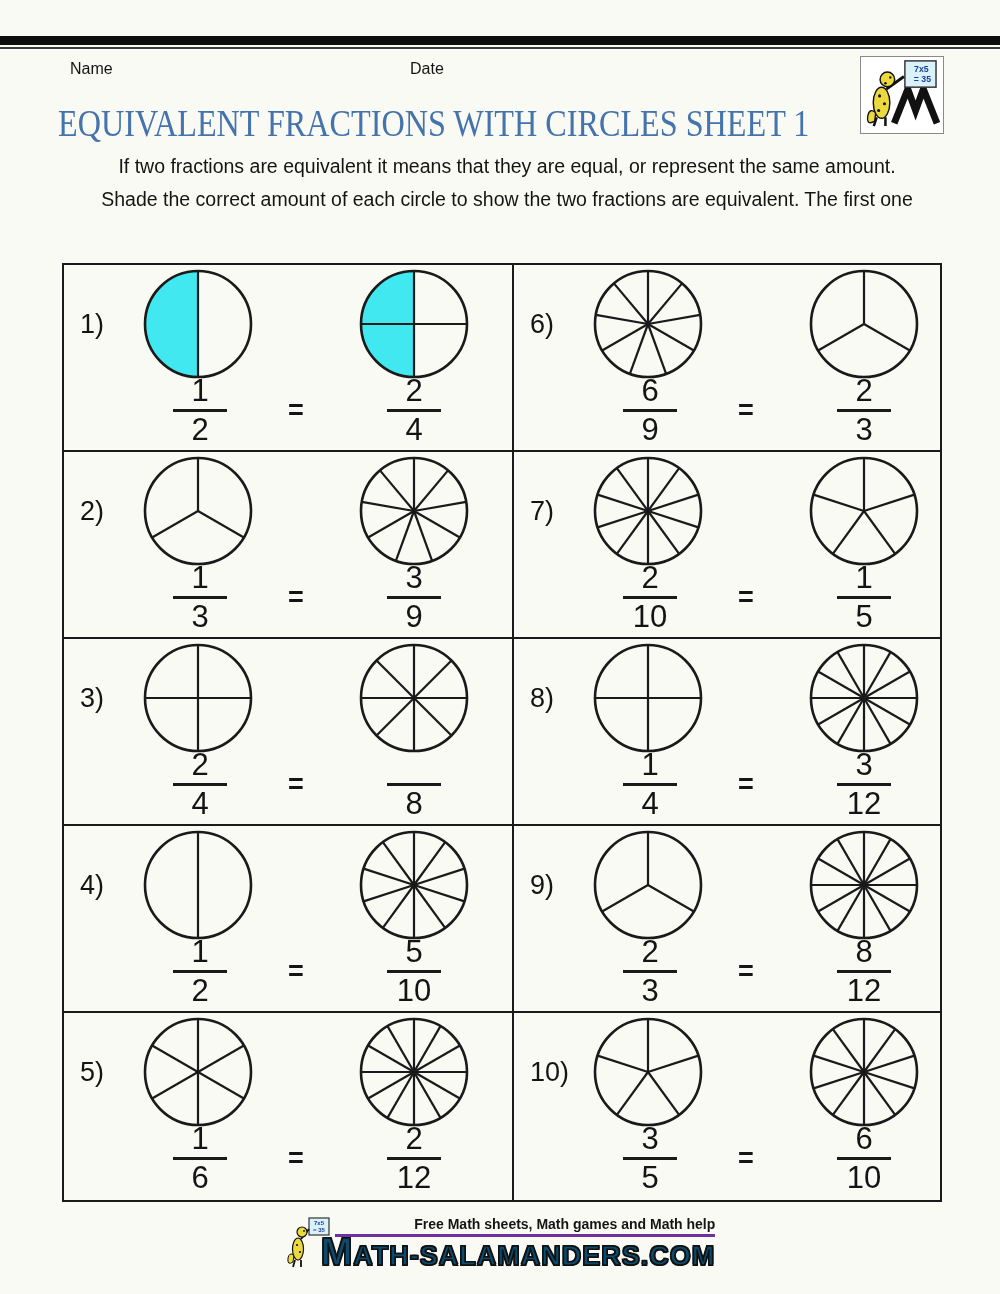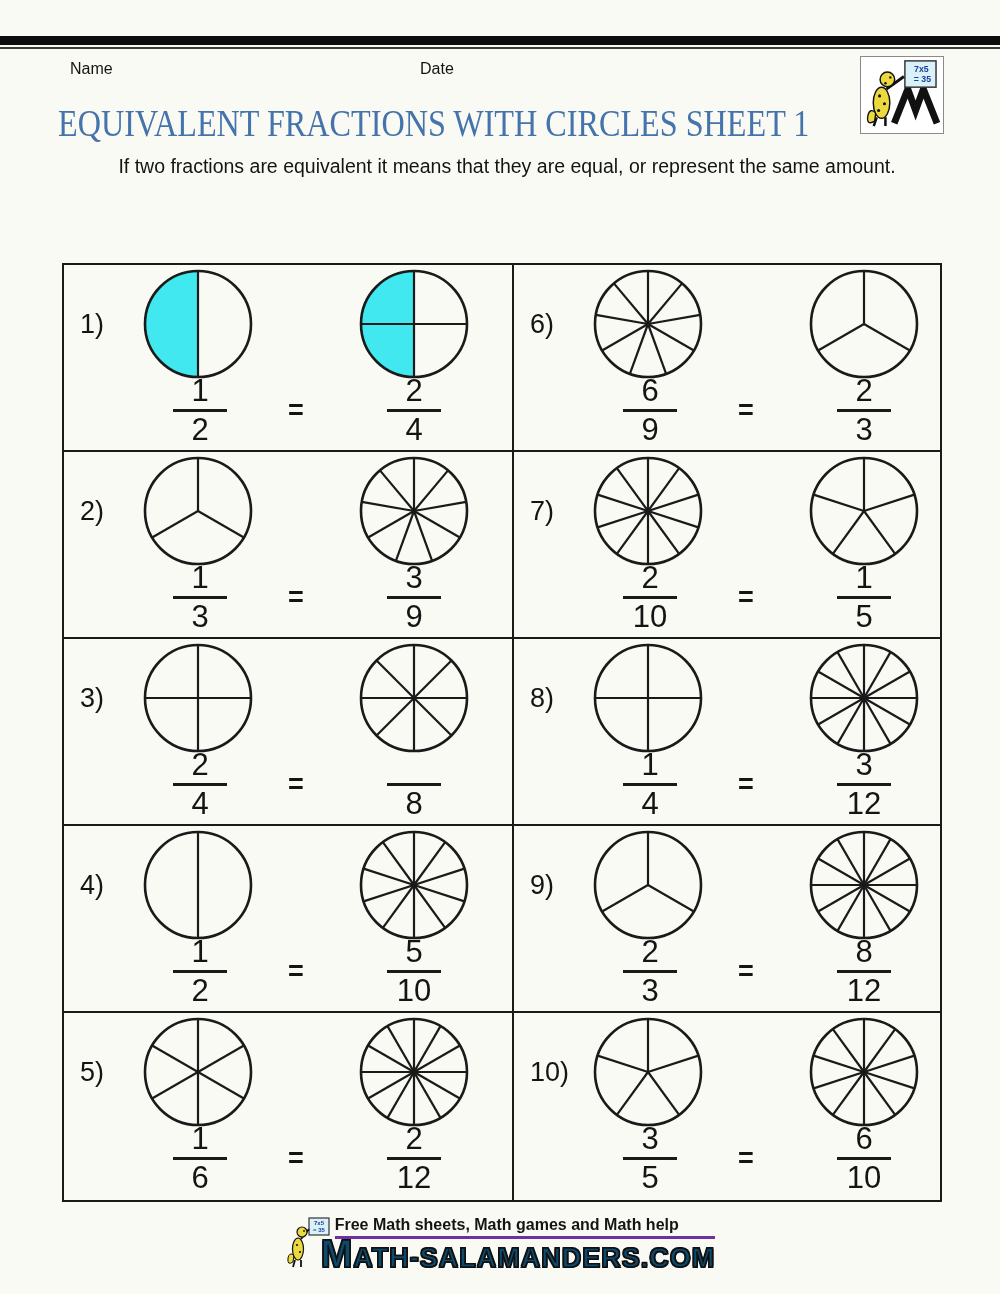--- a/index.html
+++ b/index.html
@@ -7,21 +7,21 @@
     width:1000px;height:1294px;position:relative;
     background:#fafaf4;
     font-family:"Liberation Sans",sans-serif;
     color:#141414;overflow:hidden;
   }
   
   .topbar{position:absolute;left:0;top:36px;width:1000px;height:9px;background:#0d0d0d;}
   .topbar-sub{position:absolute;left:0;top:47px;width:1000px;height:2px;background:#3c3c3c;}
   
   .name-label{position:absolute;left:70px;top:60px;font-size:16px;}
-  .date-label{position:absolute;left:420px;top:60px;font-size:16px;}
+  .date-label{position:absolute;left:410px;top:60px;font-size:16px;}
   .logo-box{position:absolute;left:860px;top:56px;width:82px;height:76px;background:#ffffff;border:1px solid #8a8a8a;}
   
   .page-title{
     position:absolute;left:58px;top:102px;white-space:nowrap;
     font-family:"Liberation Serif",serif;font-size:37px;font-weight:500;
     transform:scaleX(0.87);transform-origin:left top;letter-spacing:0px;
   }
   .instructions{position:absolute;left:62px;top:150px;width:890px;font-size:19.5px;text-align:center;}
   .instructions .iline{height:32.5px;line-height:32.5px;white-space:nowrap;}
   
@@ -37,21 +37,21 @@
   .circ{position:absolute;top:3px;width:112px;height:112px;}
   .c1{left:78px;} .c2{left:294px;}
   .frac{position:absolute;top:108px;width:90px;text-align:center;font-size:31px;}
   .f1{left:91px;} .f2{left:305px;}
   .fn,.fd{height:36px;line-height:36px;}
   .fb{width:54px;border-top:3px solid #1a1a1a;margin:0 auto;}
   .eq{position:absolute;left:224px;top:130px;font-size:27px;font-weight:600;}
   
   .footer{position:absolute;left:0;top:1216px;width:1000px;display:flex;justify-content:center;align-items:flex-start;gap:4px;}
   .footer-stack{display:flex;flex-direction:column;}
-  .tagline{font-size:16px;font-weight:700;letter-spacing:0px;white-space:nowrap;}
+  .tagline{font-size:14px;font-weight:700;letter-spacing:0px;white-space:nowrap;text-align:right;}
   .tagline-rule{height:3px;margin-top:2px;width:100%;}
   .site{
     font-weight:700;font-size:27px;letter-spacing:1px;white-space:nowrap;
     color:#0c4a6e;-webkit-text-stroke:1.4px #111;
     text-shadow:-1px -1px 0 #111,1px -1px 0 #111,-1px 1px 0 #111,1px 1px 0 #111;
     line-height:34px;margin-top:-2px;margin-left:-14px;
   }
   .bigm{font-size:38px;}
   svg text{font-family:"Liberation Sans",sans-serif;}
 </style>
@@ -85,20 +85,21 @@
       <circle cx="17" cy="55" r="1.6" fill="#111"></circle>
       <circle cx="24" cy="27" r="1.3" fill="#111"></circle>
     </g>
   </svg>
 </div>
 
 <div class="page-title" style="color: rgb(69, 115, 171);">EQUIVALENT FRACTIONS WITH CIRCLES SHEET 1</div>
 
 <div class="instructions">
   <div class="iline">If two fractions are equivalent it means that they are equal, or represent the same amount.</div>
+  <div class="iline">Shade the correct amount of each circle to show the two fractions are equivalent. The first one</div>
 </div>
 
 <div class="grid">
     <div class="cell">
       <span class="plabel">1)</span>
       <div class="circ c1"><svg viewBox="0 0 112 112" width="112" height="112">
           <path d="M56,56 L56.00,3.00 A53,53 0 0 0 56.00,109.00 Z" fill="#42E8F0"></path>
           <g stroke="#1a1a1a" stroke-width="2.2">
             <line x1="56" y1="56" x2="56.00" y2="3.00"></line>
             <line x1="56" y1="56" x2="56.00" y2="109.00"></line>

